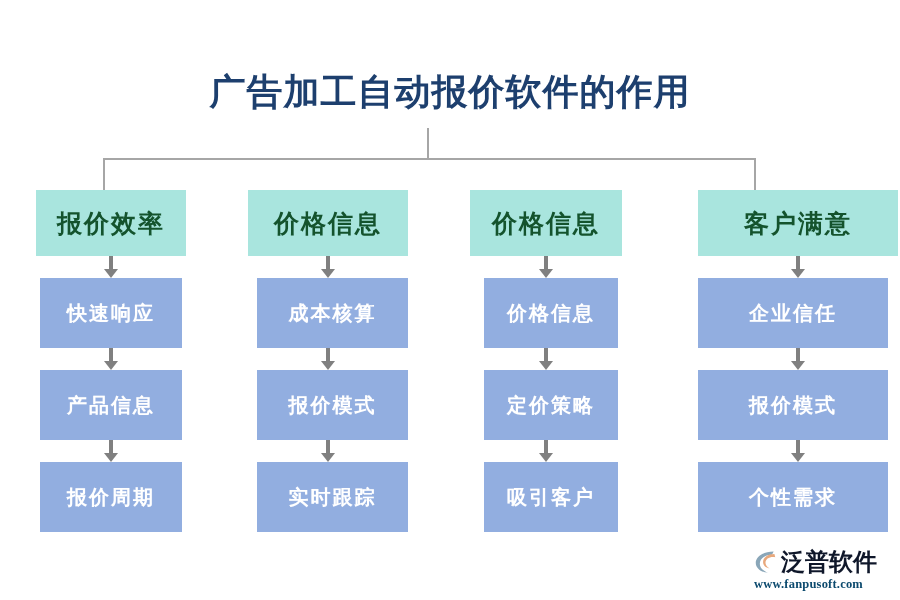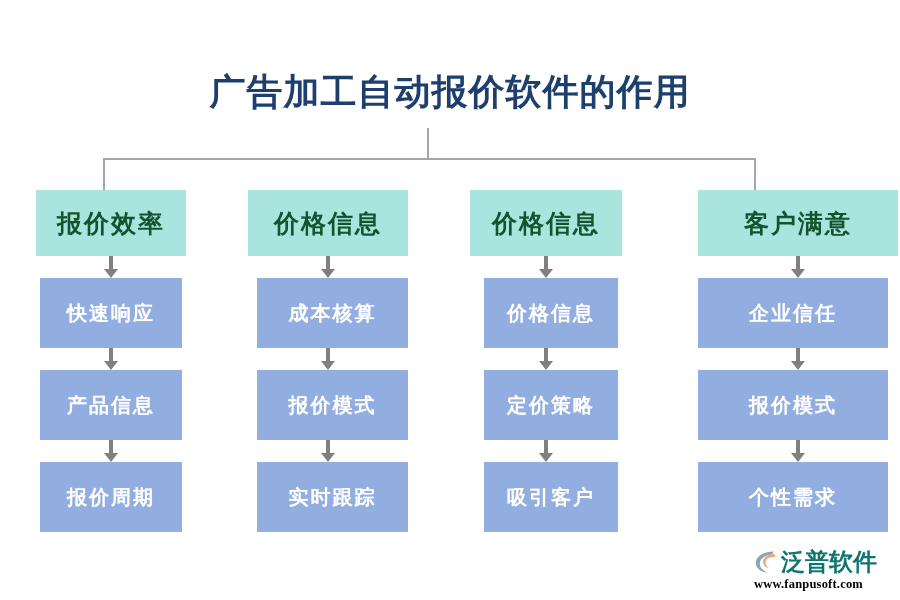--- a/index.html
+++ b/index.html
@@ -129,29 +129,29 @@
   #logo .mark {
     width: 27px;
     height: 26px;
     margin-right: 2px;
     flex: 0 0 auto;
   }
   #logo .brand {
     font-family: "Liberation Serif", "DejaVu Serif", serif;
     font-size: 24px;
     font-weight: 700;
-    color: #0f766e;
+    color: #0f172a;
     letter-spacing: 0px;
     line-height: 26px;
   }
   #logo .url {
     font-family: "Liberation Serif", "DejaVu Serif", serif;
     font-size: 12.5px;
     font-weight: 700;
-    color: #000000;
+    color: #0c4a6e;
     letter-spacing: 0.2px;
     margin-top: 1px;
     margin-left: 2px;
   }
 </style>
 </head>
 <body>
 
 <div id="canvas">
 

